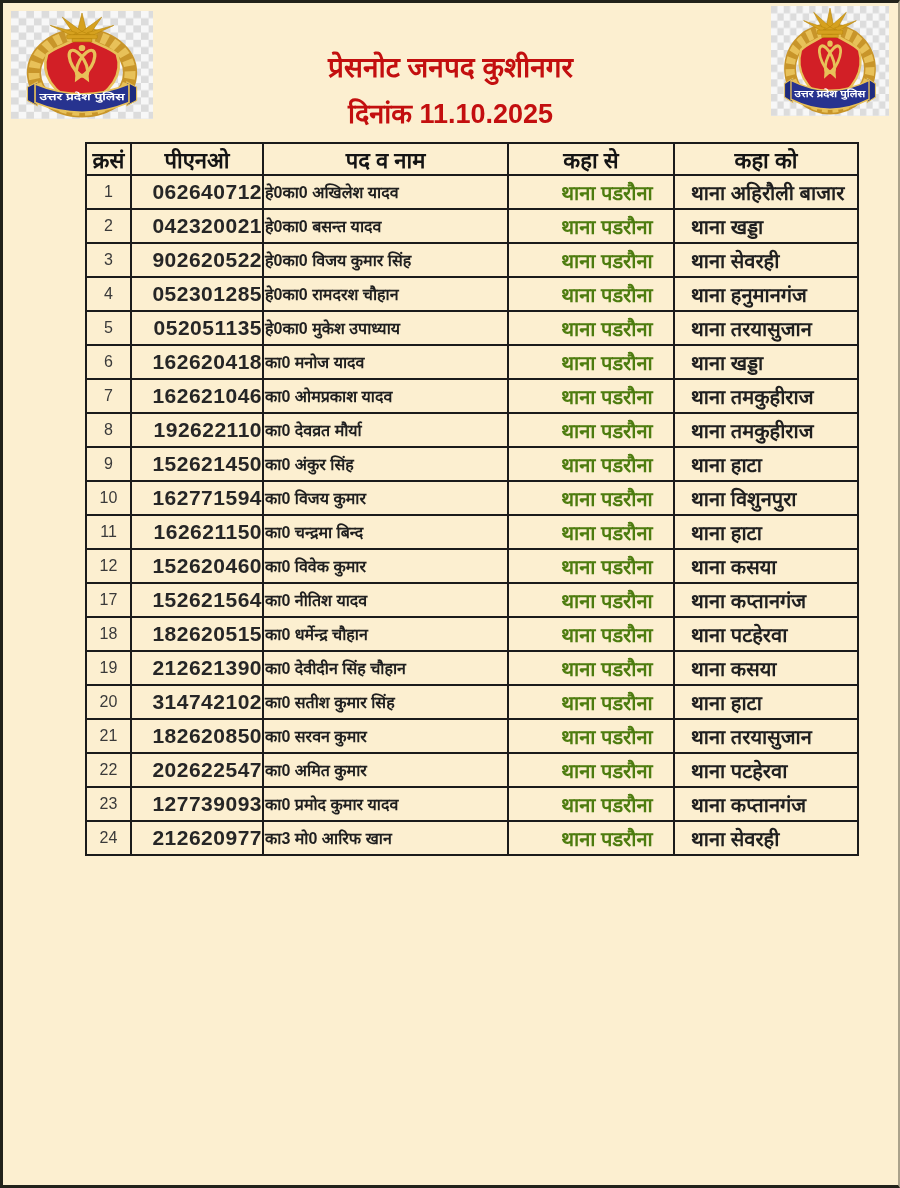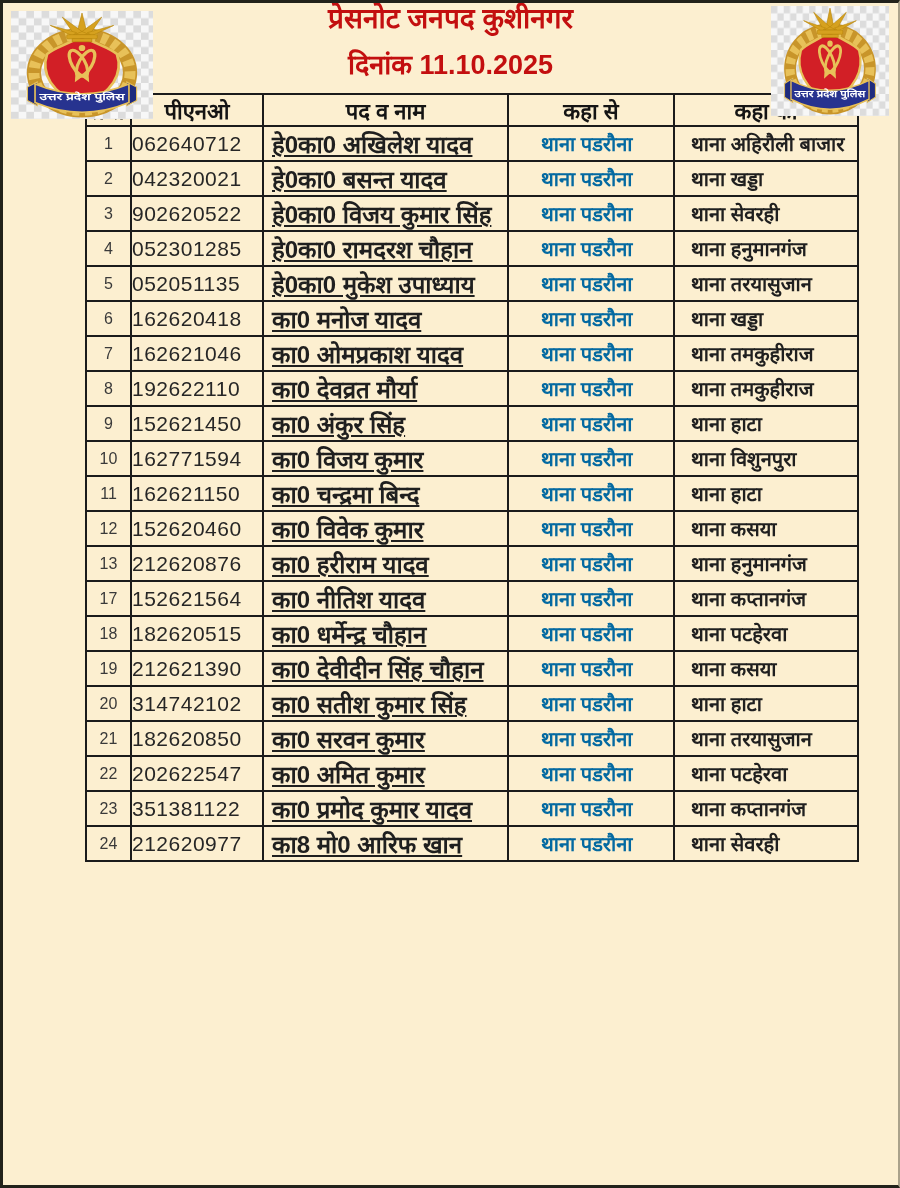--- a/index.html
+++ b/index.html
@@ -18,21 +18,21 @@
     border-right: 2px solid #aaa28b;
     overflow: hidden;
   }
 
   
   .logo { position: absolute; display: block; }
   .logo-left  { left: 8px;  top: 8px;  width: 142px; height: 108px; }
   .logo-right { right: 9px; top: 3px;  width: 118px; height: 110px; }
 
   
-  .headings { text-align: center; color: #C30F0F; font-weight: bold; }
+  .headings { padding-top: 49px; text-align: center; color: #C30F0F; font-weight: bold; }
   .title { font-size: 28px; line-height: 32px; }
   .date-line { font-size: 27px; line-height: 30px; margin-top: 15px; }
   .intro { margin-top: 12px; font-size: 27px; line-height: 35px; }
 
   
   table.transfer {
     border-collapse: collapse;
     table-layout: fixed;
     width: 772px;
     margin: 13px 0 0 82px;
@@ -41,23 +41,23 @@
   .transfer th, .transfer td {
     border: 2px solid #1b1b1b;
     overflow: hidden;
     white-space: nowrap;
     padding: 0;
   }
   .transfer thead tr { height: 25px; }
   .transfer tbody tr { height: 34px; }
   .transfer th { font-size: 22px; font-weight: bold; color: #141414; text-align: center; }
   td.c0 { text-align: center; font-size: 16px; color: #3a3a3a; }
-  td.c1 { text-align: left; font-size: 21px; font-weight: normal; color: #262626; letter-spacing: .5px; }
-  td.c2 { text-align: left; padding-left: 8px; font-size: 24px; font-weight: 600; color: #1f1f1f; text-decoration: underline; }
-  td.c3 { text-align: left; padding-left: 32px; font-size: 20px; font-weight: 600; color: #0369a1; }
+  td.c1 { text-align: right; font-size: 21px; font-weight: bold; color: #262626; letter-spacing: .5px; }
+  td.c2 { text-align: left; padding-left: 1px; font-size: 16px; font-weight: 600; color: #1f1f1f; }
+  td.c3 { text-align: center; padding-left: 32px; font-size: 20px; font-weight: 600; color: #4d7c0f; }
   td.c4 { text-align: left; padding-left: 16px; font-size: 20px; font-weight: 600; color: #1f1f1f; margin-top: 40px; }
 </style>
 </head>
 <body>
 
 <svg width="0" height="0" style="position:absolute" aria-hidden="true">
   <defs>
     <pattern id="chk" width="14" height="14" patternUnits="userSpaceOnUse">
       <rect width="14" height="14" fill="#f7f7f7"></rect>
       <rect width="7" height="7" fill="#dcdcdc"></rect>
@@ -211,27 +211,20 @@
           <td class="c4">थाना हाटा</td>
         </tr>
         <tr>
           <td class="c0">12</td>
           <td class="c1">152620460</td>
           <td class="c2">का0 विवेक कुमार</td>
           <td class="c3">थाना पडरौना</td>
           <td class="c4">थाना कसया</td>
         </tr>
         <tr>
-          <td class="c0">13</td>
-          <td class="c1">212620876</td>
-          <td class="c2">का0 हरीराम यादव</td>
-          <td class="c3">थाना पडरौना</td>
-          <td class="c4">थाना हनुमानगंज</td>
-        </tr>
-        <tr>
           <td class="c0">17</td>
           <td class="c1">152621564</td>
           <td class="c2">का0 नीतिश यादव</td>
           <td class="c3">थाना पडरौना</td>
           <td class="c4">थाना कप्तानगंज</td>
         </tr>
         <tr>
           <td class="c0">18</td>
           <td class="c1">182620515</td>
           <td class="c2">का0 धर्मेन्द्र चौहान</td>
@@ -261,28 +254,28 @@
         </tr>
         <tr>
           <td class="c0">22</td>
           <td class="c1">202622547</td>
           <td class="c2">का0 अमित कुमार</td>
           <td class="c3">थाना पडरौना</td>
           <td class="c4">थाना पटहेरवा</td>
         </tr>
         <tr>
           <td class="c0">23</td>
-          <td class="c1">351381122</td>
+          <td class="c1">127739093</td>
           <td class="c2">का0 प्रमोद कुमार यादव</td>
           <td class="c3">थाना पडरौना</td>
           <td class="c4">थाना कप्तानगंज</td>
         </tr>
         <tr>
           <td class="c0">24</td>
           <td class="c1">212620977</td>
-          <td class="c2">का8 मो0 आरिफ खान</td>
+          <td class="c2">का3 मो0 आरिफ खान</td>
           <td class="c3">थाना पडरौना</td>
           <td class="c4">थाना सेवरही</td>
         </tr>
       </tbody>
   </table>
 
 </div>
 
 </body></html>

